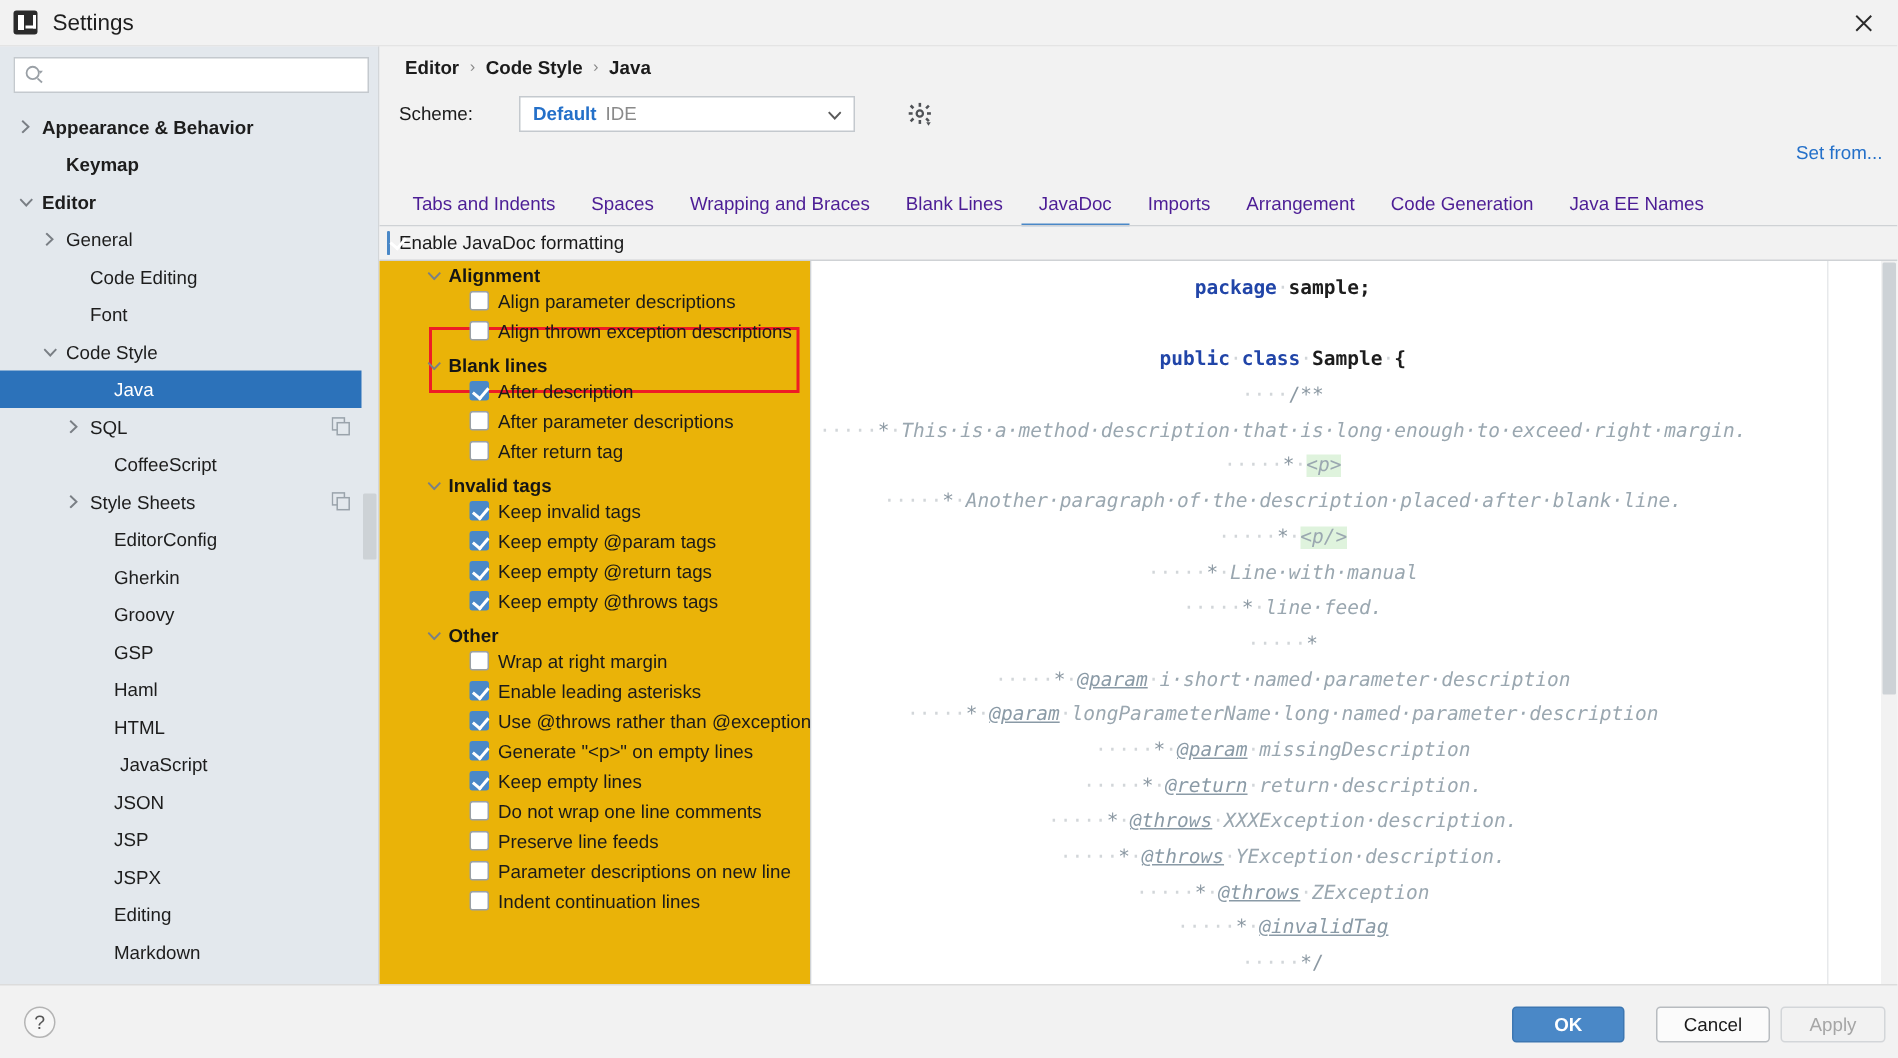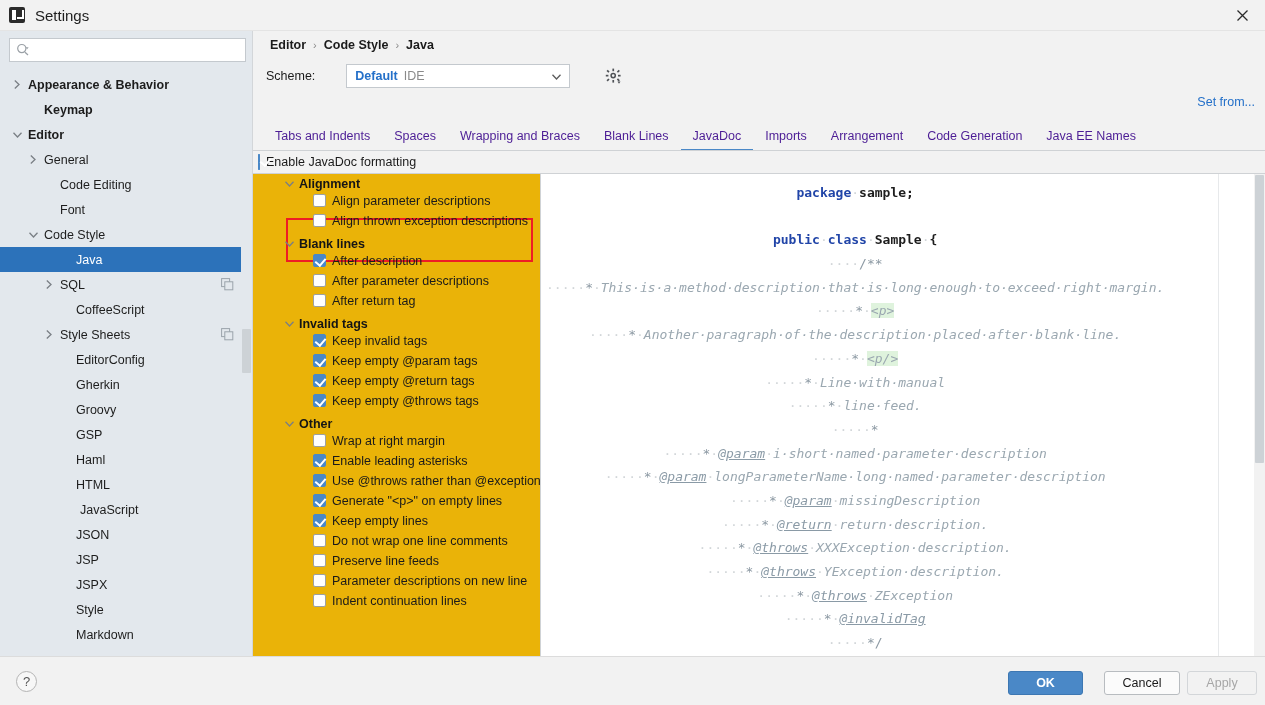--- a/index.html
+++ b/index.html
@@ -425,21 +425,21 @@
         <div class="tree-row">
           <span class="chev" style="margin-left: 58px;"></span>
           <span class="tree-label" style="margin-left: 4px;">JSP</span>
         </div>
         <div class="tree-row">
           <span class="chev" style="margin-left: 58px;"></span>
           <span class="tree-label" style="margin-left: 4px;">JSPX</span>
         </div>
         <div class="tree-row">
           <span class="chev" style="margin-left: 58px;"></span>
-          <span class="tree-label" style="margin-left: 4px;">Style</span>
+          <span class="tree-label" style="margin-left: 4px;">Editing</span>
         </div>
         <div class="tree-row">
           <span class="chev" style="margin-left: 58px;"></span>
           <span class="tree-label" style="margin-left: 4px;">Markdown</span>
         </div>
       </div>
 
     <div class="side-scroll-track">
       <div class="side-scroll-thumb"></div>
     </div>

